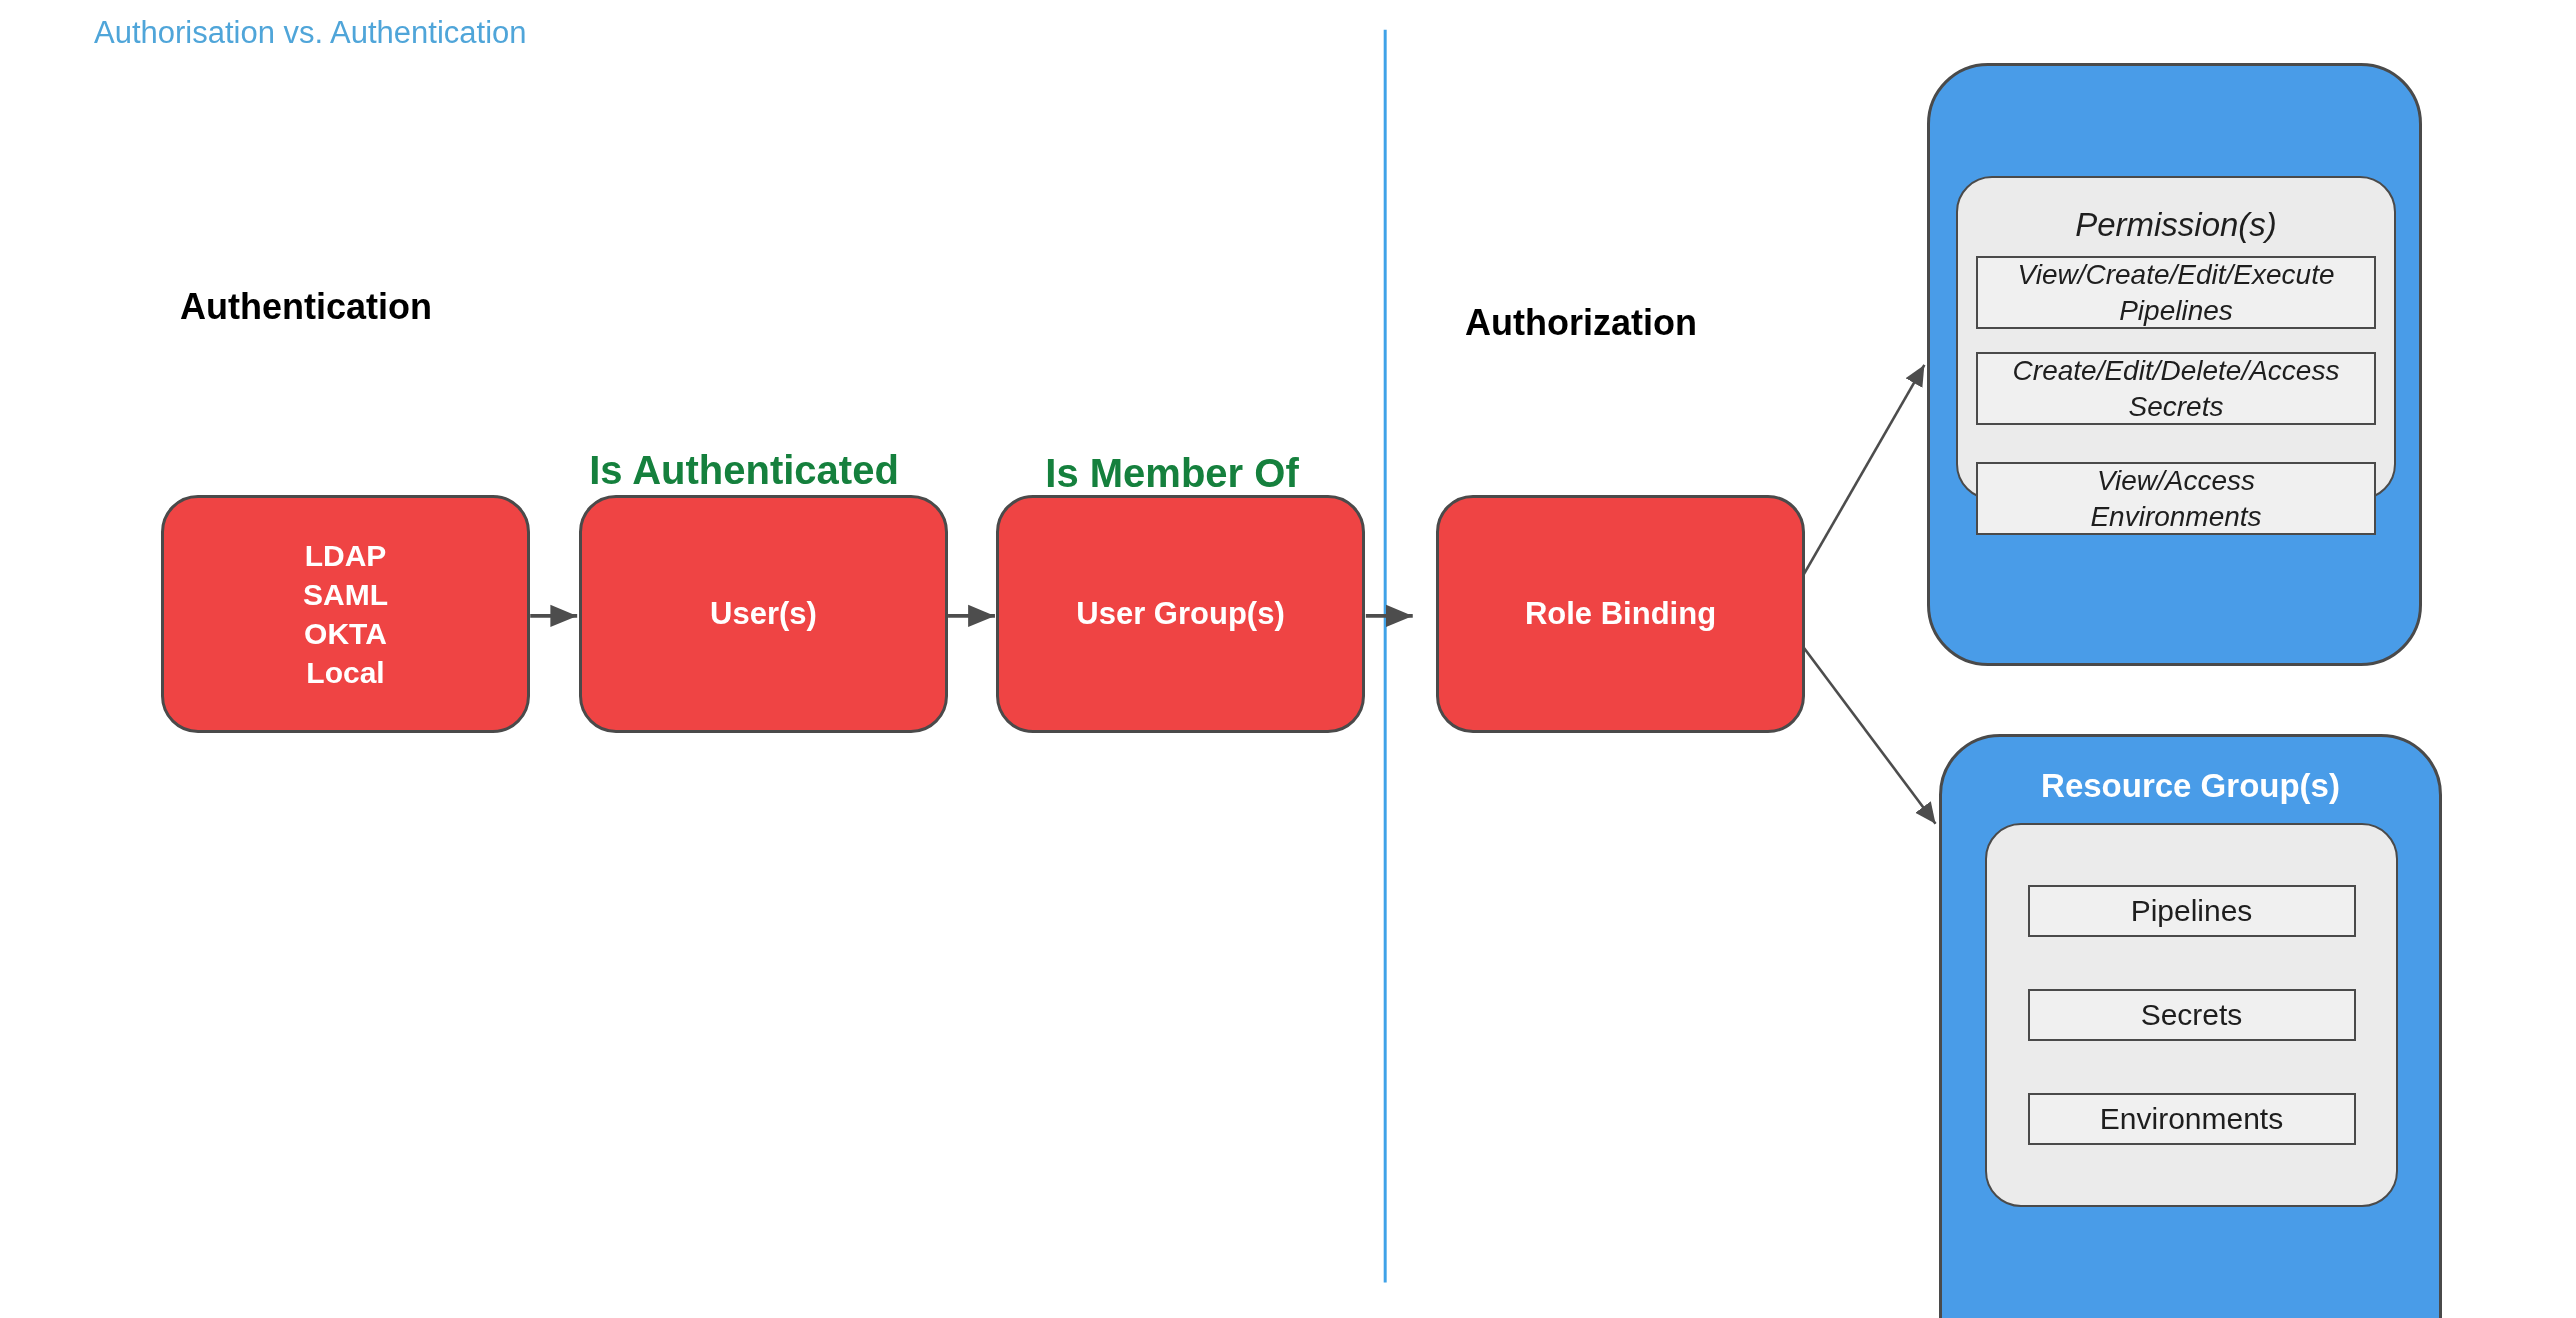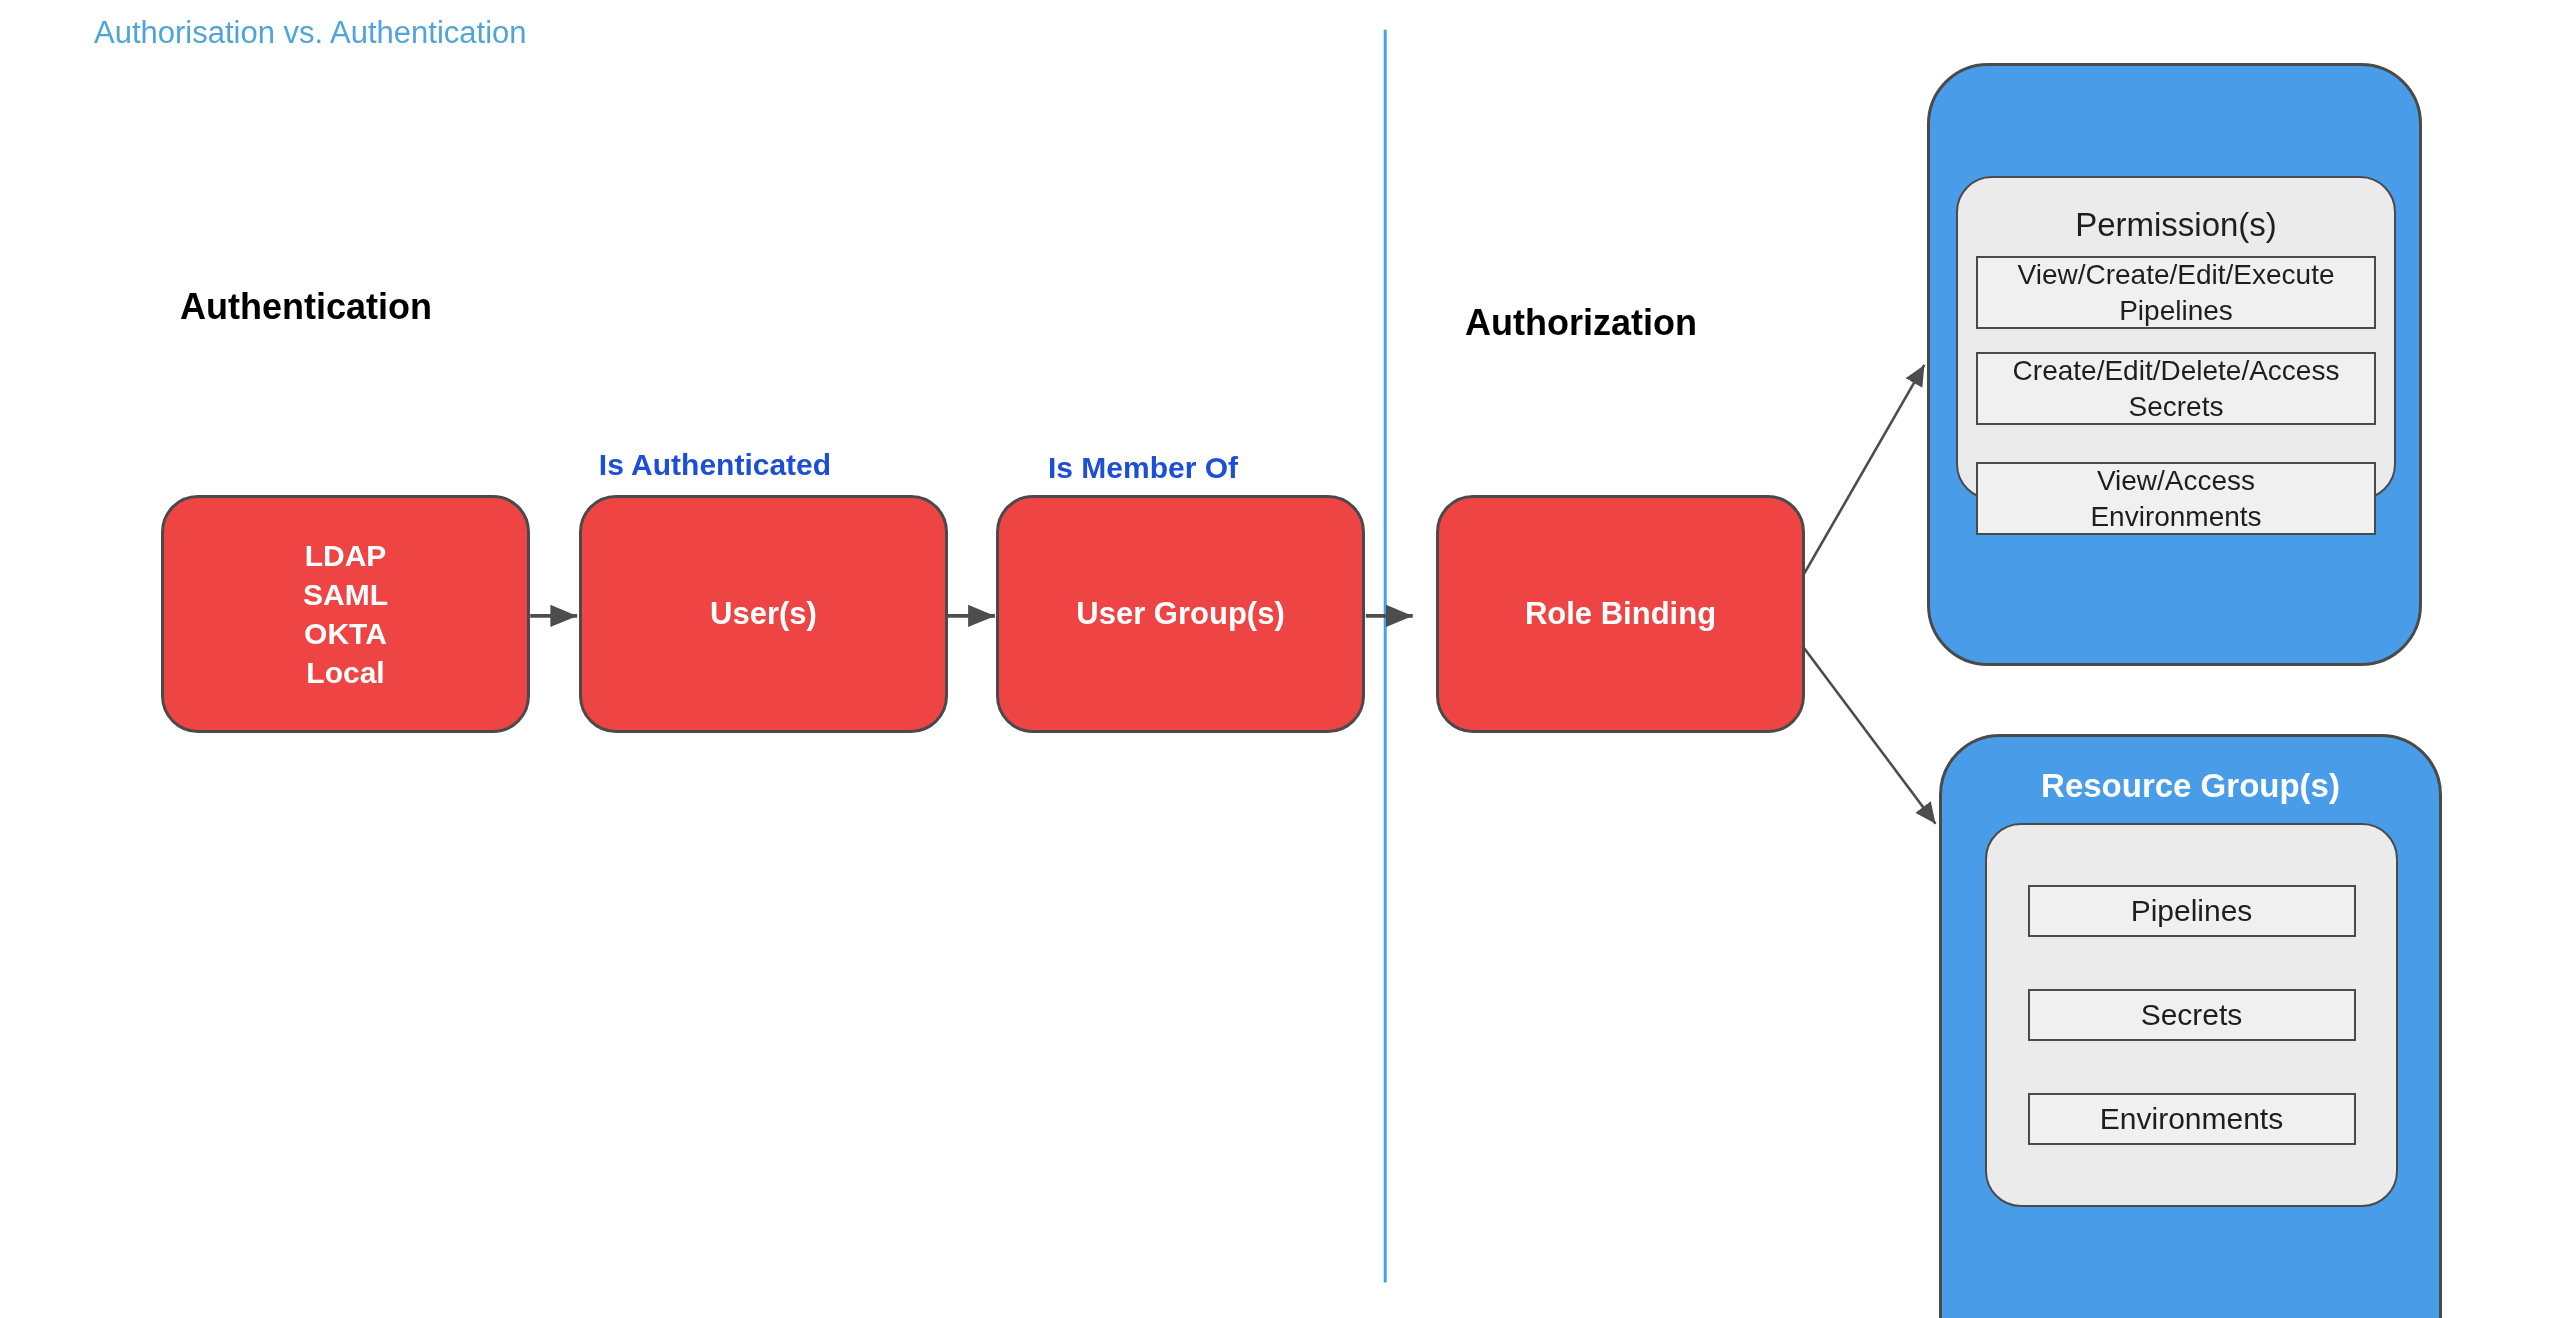--- a/index.html
+++ b/index.html
@@ -19,22 +19,23 @@
     font-size:31px;font-weight:400;color:#4FA5D9;
     white-space:nowrap;
   }
   .section-heading{
     font-size:36px;font-weight:700;color:#000000;white-space:nowrap;
   }
   #heading-authentication{left:180px;top:286px;}
   #heading-authorization{left:1465px;top:302px;}
 
   .edge-label{
-    font-size:30px;font-weight:700;color:#1d4ed8;white-space:nowrap;
+    font-size:40px;font-weight:700;color:#15803d;white-space:nowrap;
     transform:translateX(-50%);
+    margin-left:29px;
   }
   #label-is-authenticated{left:715px;top:448px;}
   #label-is-member-of{left:1143px;top:451px;}
 
   .flow-box{
     top:495px;width:369px;height:238px;
     background:#ef4444;
     border:3px solid #4A4A4A;border-radius:37px;
     box-sizing:border-box;
     display:flex;flex-direction:column;align-items:center;justify-content:center;
@@ -61,21 +62,21 @@
   #roles-container .container-title{margin-top:39px;}
   #resource-groups-container .container-title{margin-top:30px;}
 
   .inner-gray{
     position:absolute;
     background:#EBEBEB;
     border:2.2px solid #4A4A4A;border-radius:36px;
     box-sizing:border-box;
     display:flex;flex-direction:column;align-items:center;
   }
-  #permissions-group{left:26px;top:110px;width:440px;height:324px;padding-top:28px;}
+  #permissions-group{left:26px;top:110px;width:440px;height:324px;padding-top:28px;font-style:italic;}
   .perms-title{font-size:33px;color:#1E1E1E;font-weight:400;}
 
   .perm-item{
     width:400px;min-height:73px;
     background:#F0F0F0;border:2.2px solid #4A4A4A;
     box-sizing:border-box;
     display:flex;flex-direction:column;align-items:center;justify-content:center;
     font-size:28px;line-height:1.27;color:#1E1E1E;text-align:center;
   }
   .perm-item.p1{margin-top:12px;}

